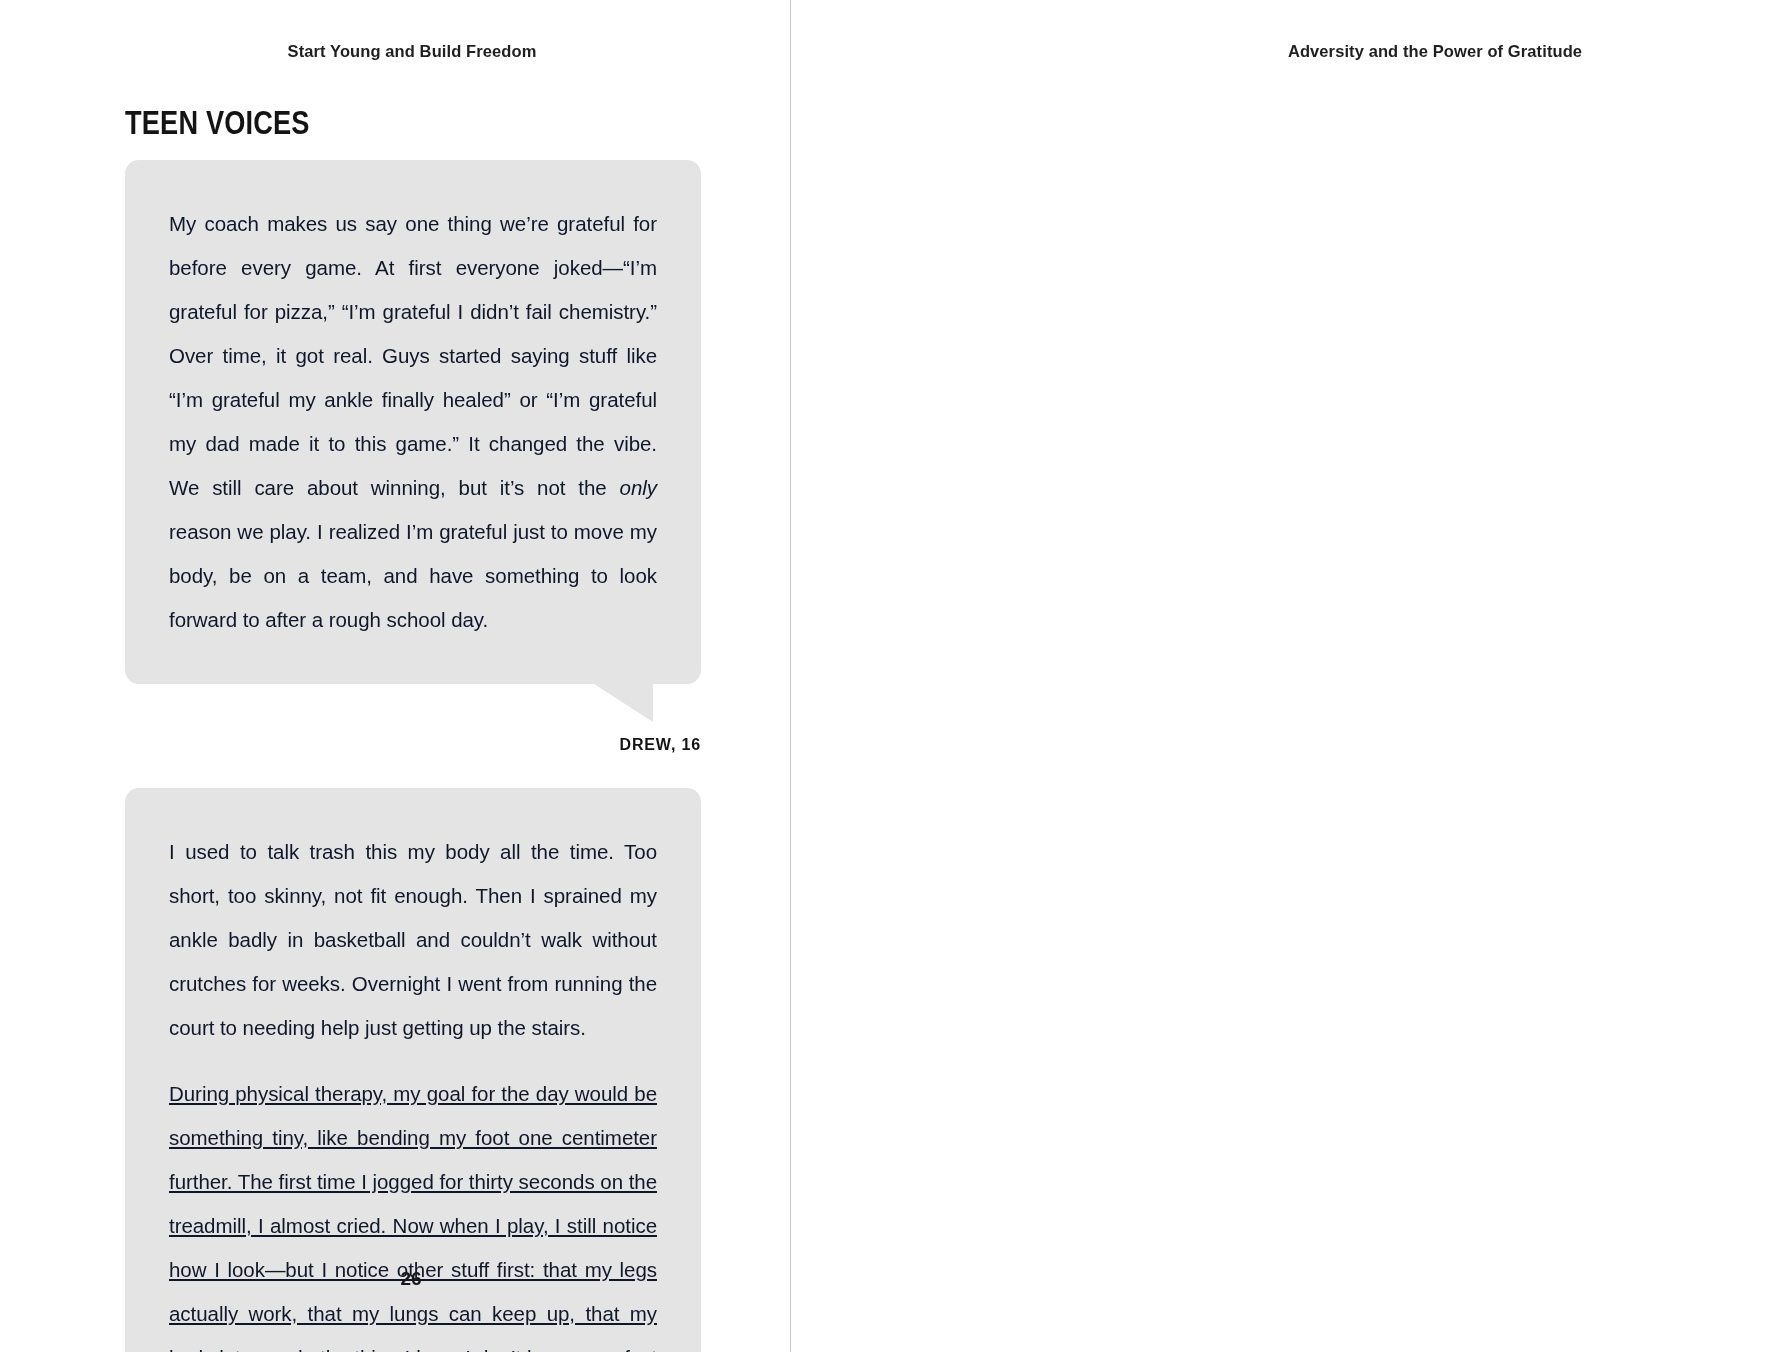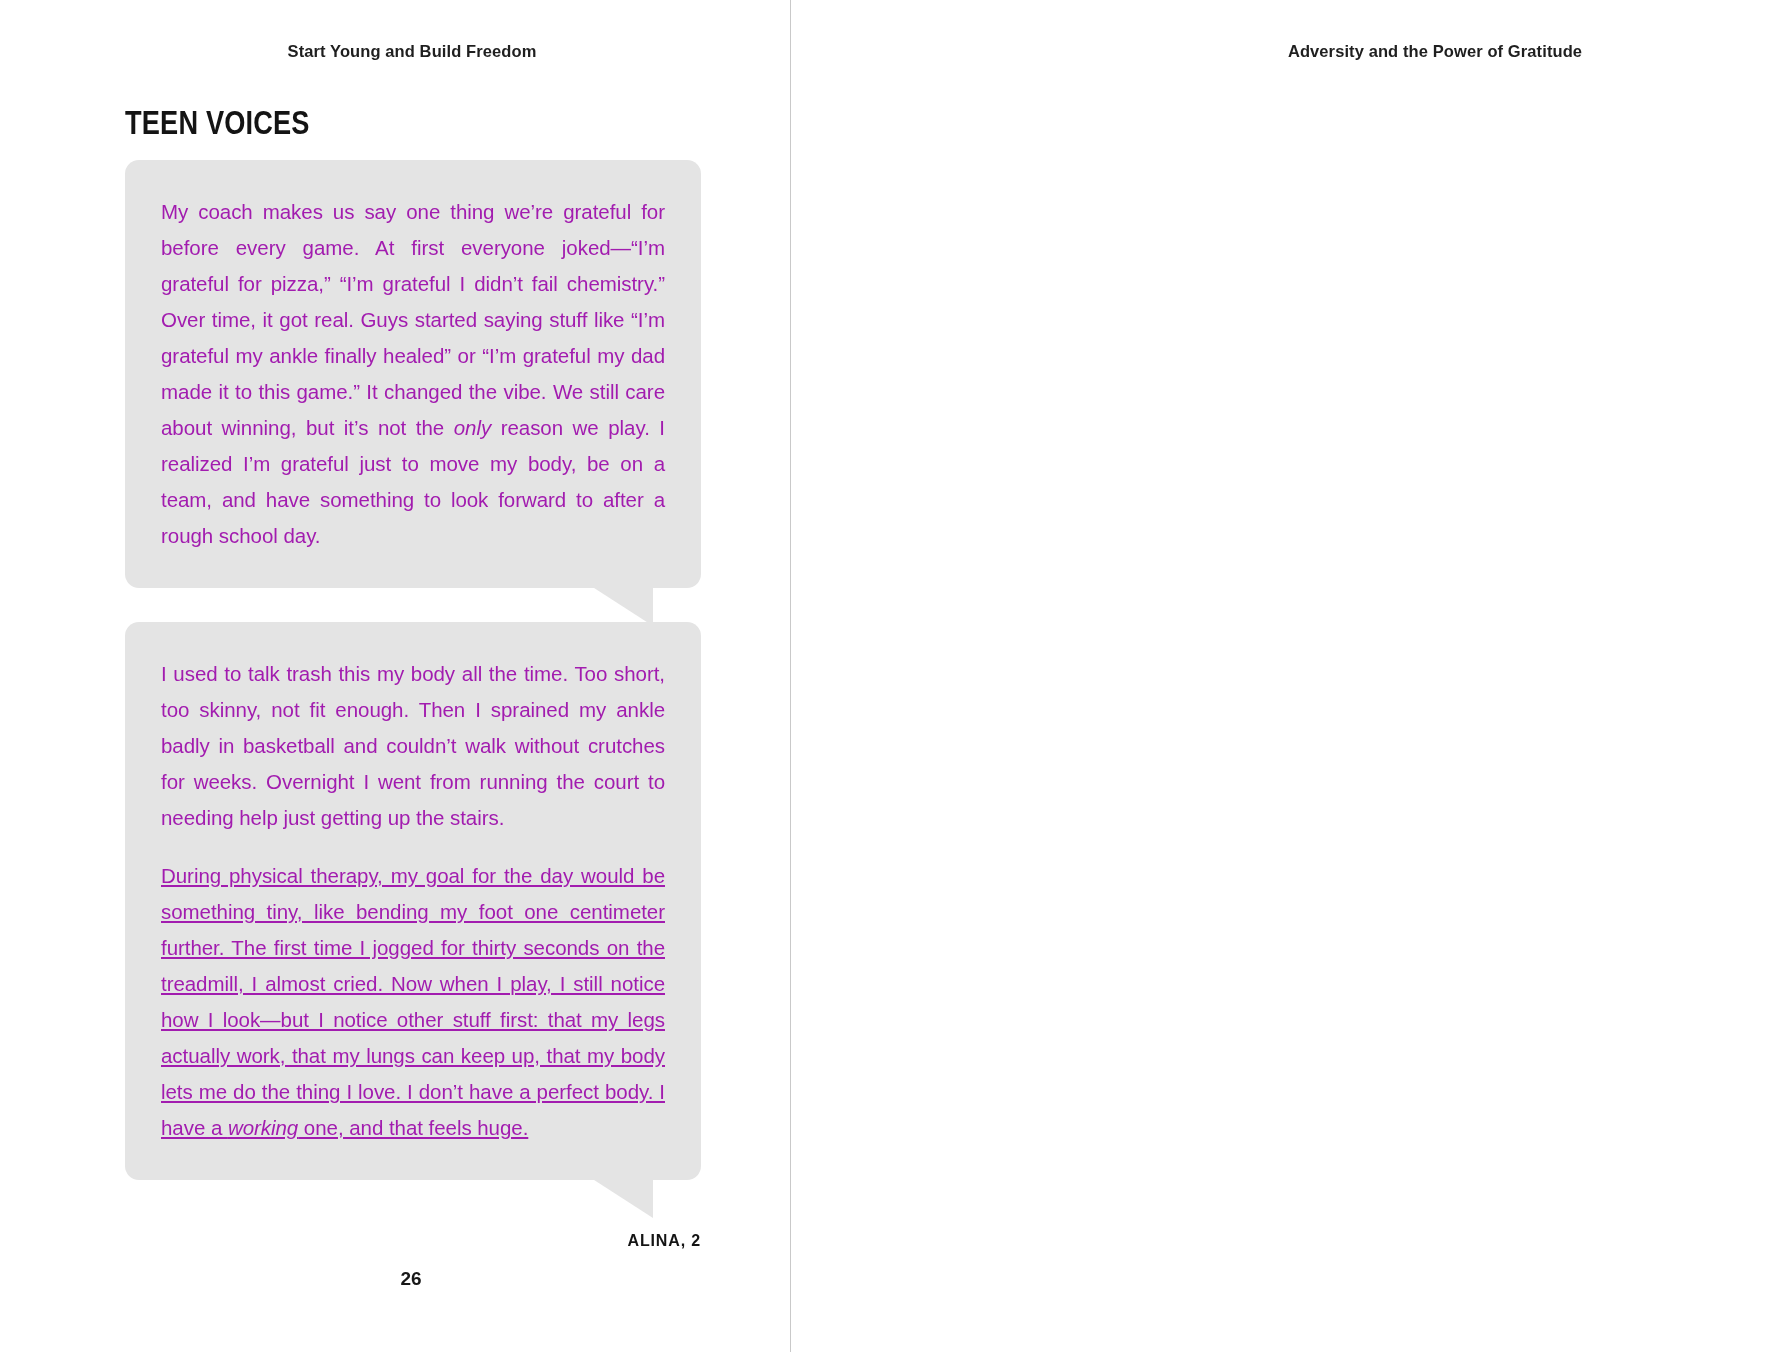--- a/index.html
+++ b/index.html
@@ -87,26 +87,26 @@
 
   .bubble {
     position: relative;
     background: #e4e4e4;
     border-radius: 14px;
     padding: 30px 32px 30px 32px;
     box-sizing: border-box;
   }
 
   .bubble p {
-    margin: 4px;
+    margin: 12px;
     font-size: 20.5px;
-    line-height: 36px;
+    line-height: 44px;
     text-align: justify;
     text-justify: inter-word;
-    color: #a21caf;
+    color: #0f172a;
     letter-spacing: -0.05px;
     -webkit-hyphens: none;
     hyphens: none;
   }
   .bubble p + p { margin-top: 22px; text-decoration: underline; }
   .bubble p em { font-style: italic; }
 
   
   .tail {
     position: absolute;
@@ -156,20 +156,21 @@
 
     <div class="content-left">
 
       <div class="quote-block">
         <div class="bubble">
           <p>
             <span>My coach makes us say one thing we’re grateful for before every game. At first everyone joked—“I’m grateful for pizza,” “I’m grateful I didn’t fail chemistry.” Over time, it got real. Guys started saying stuff like “I’m grateful my ankle finally healed” or “I’m grateful my dad made it to this game.” It changed the vibe. We still care about winning, but it’s not the </span><em>only</em><span> reason we play. I realized I’m grateful just to move my body, be on a team, and have something to look forward to after a rough school day.</span>
           </p>
           <div class="tail"></div>
         </div>
+        <div class="attribution">DREW, 16</div>
       </div>
 
       <div class="spacer-between"></div>
 
       <div class="quote-block">
         <div class="bubble">
           <p>
             <span>I used to talk trash this my body all the time. Too short, too skinny, not fit enough. Then I sprained my ankle badly in basketball and couldn’t walk without crutches for weeks. Overnight I went from running the court to needing help just getting up the stairs.</span>
           </p>
           <p>

